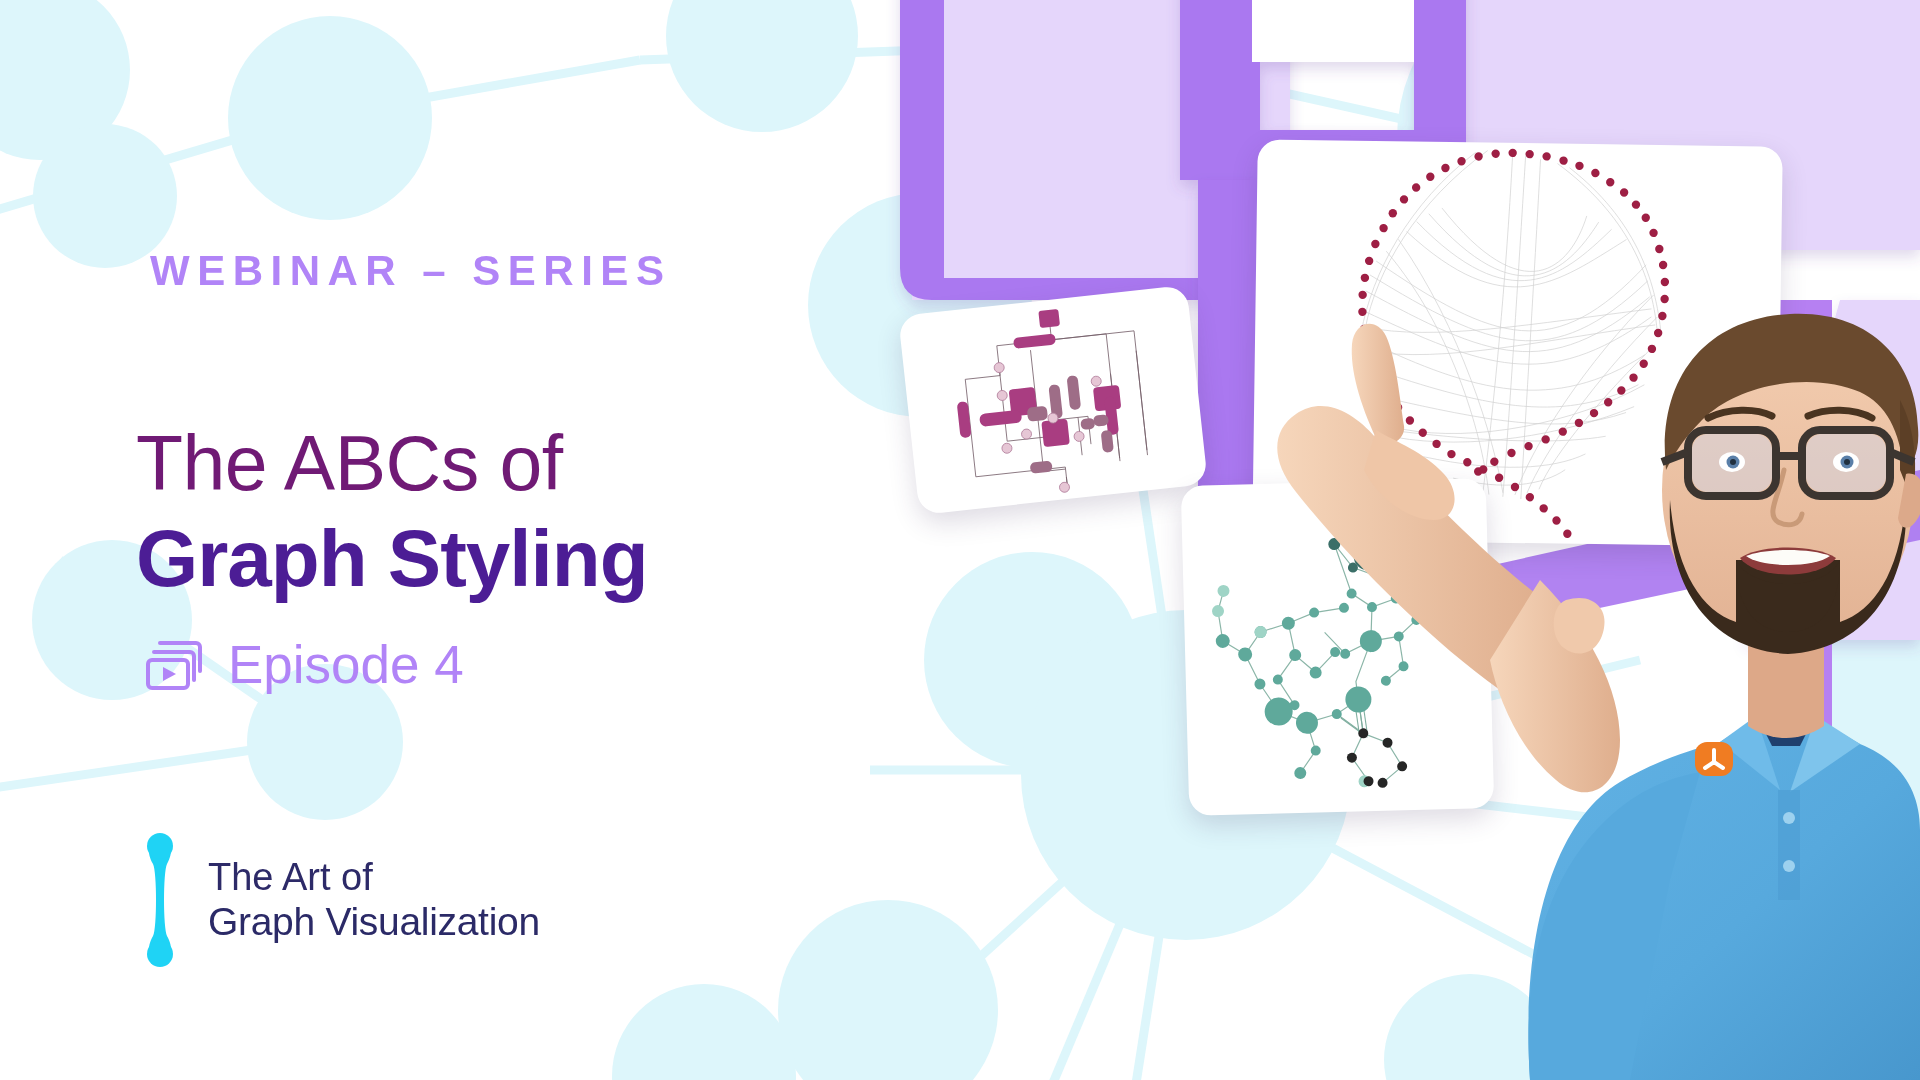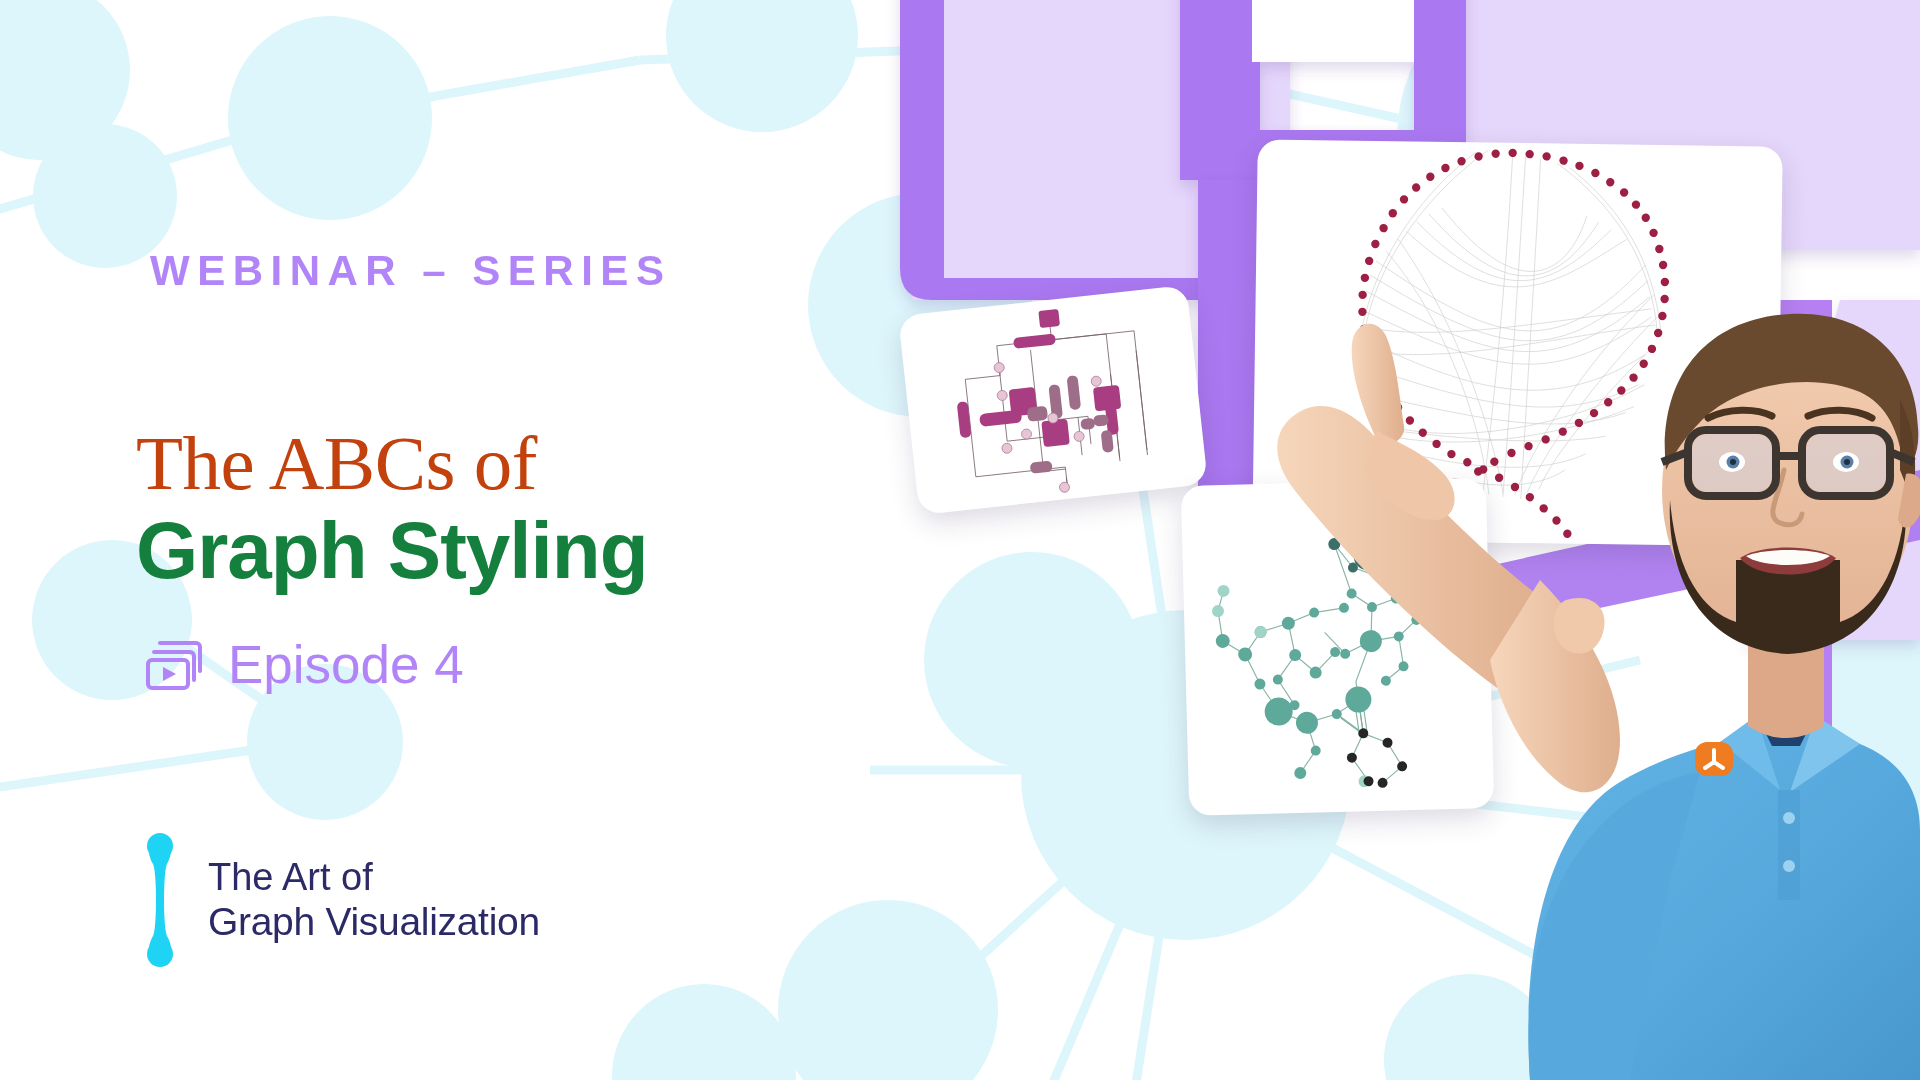--- a/index.html
+++ b/index.html
@@ -21,26 +21,26 @@
     position:absolute;left:0;top:0;width:860px;height:1080px;
     z-index:12;
   }
   .kicker{
     position:absolute;left:150px;top:250px;
     font-size:42px;font-weight:bold;letter-spacing:7.5px;
     color:#b184f7;line-height:1;white-space:nowrap;
   }
   .title-wrap{position:absolute;left:136px;top:425px;}
   .title-line1{
-    font-size:77px;font-weight:300;color:#c2410c;line-height:1.0;
-    letter-spacing:-0.5px;white-space:nowrap;font-family:Liberation Serif, serif;
+    font-size:77px;font-weight:300;color:#701a75;line-height:1.0;
+    letter-spacing:-0.5px;white-space:nowrap;
   }
   .title-line2{
-    font-size:80px;font-weight:bold;color:#15803d;line-height:1.12;
-    letter-spacing:-1px;white-space:nowrap;margin-top:4px;
+    font-size:80px;font-weight:bold;color:#4c1d95;line-height:1.12;
+    letter-spacing:-1px;white-space:nowrap;margin-top:12px;
   }
   .episode-row{
     position:absolute;left:146px;top:638px;
     display:flex;align-items:center;gap:24px;
   }
   .episode-icon{width:58px;height:52px;display:block;}
   .episode-label{
     font-size:53px;font-weight:300;color:#b184f7;line-height:1;
     letter-spacing:0px;white-space:nowrap;
   }

